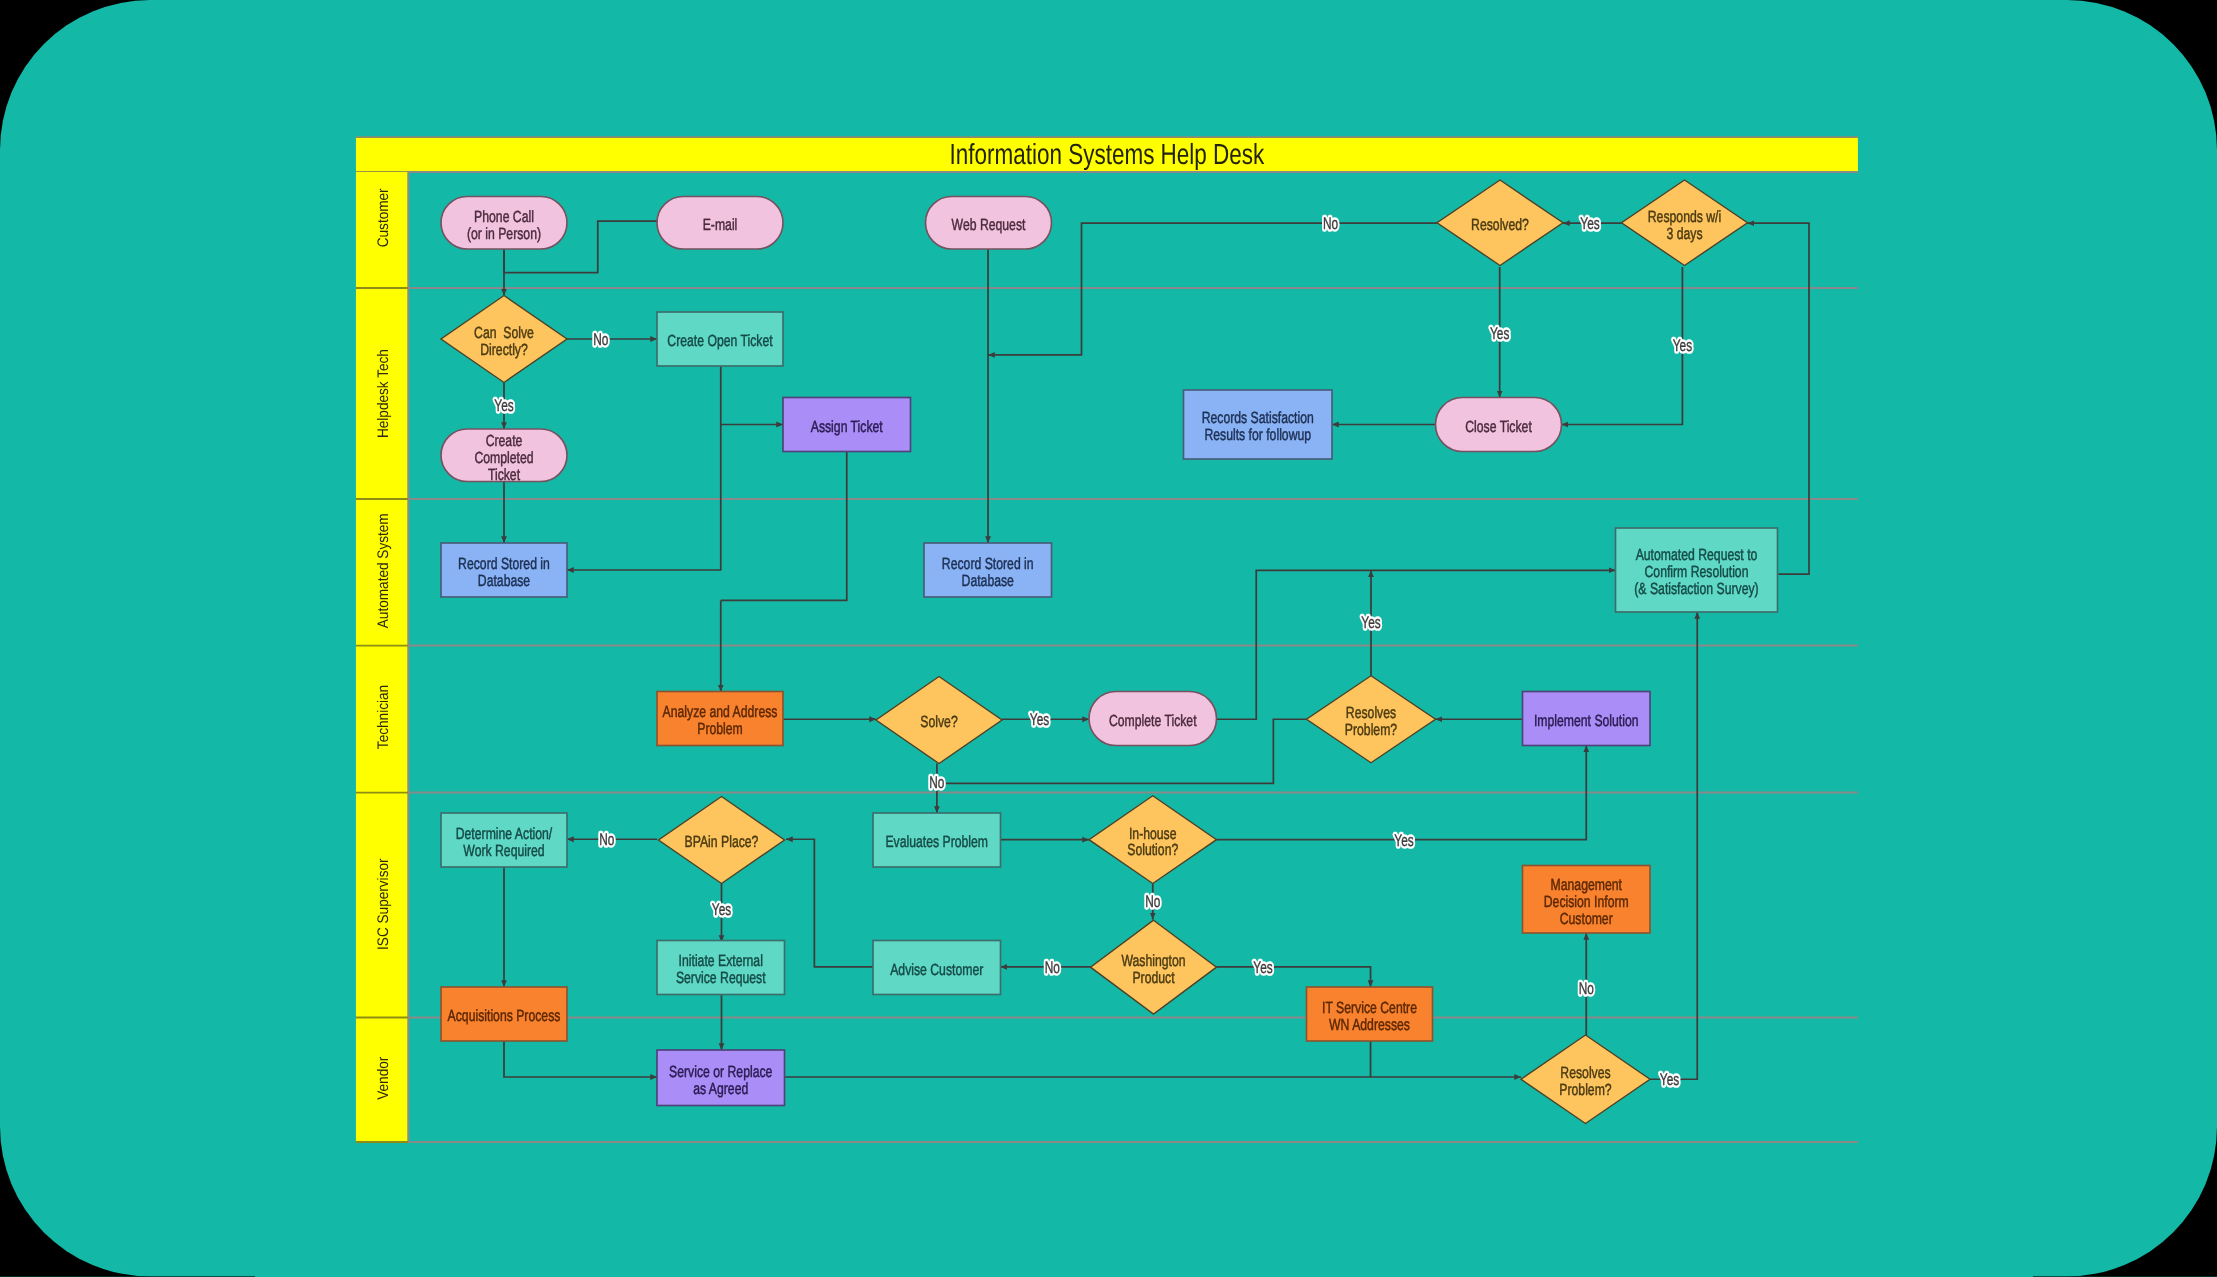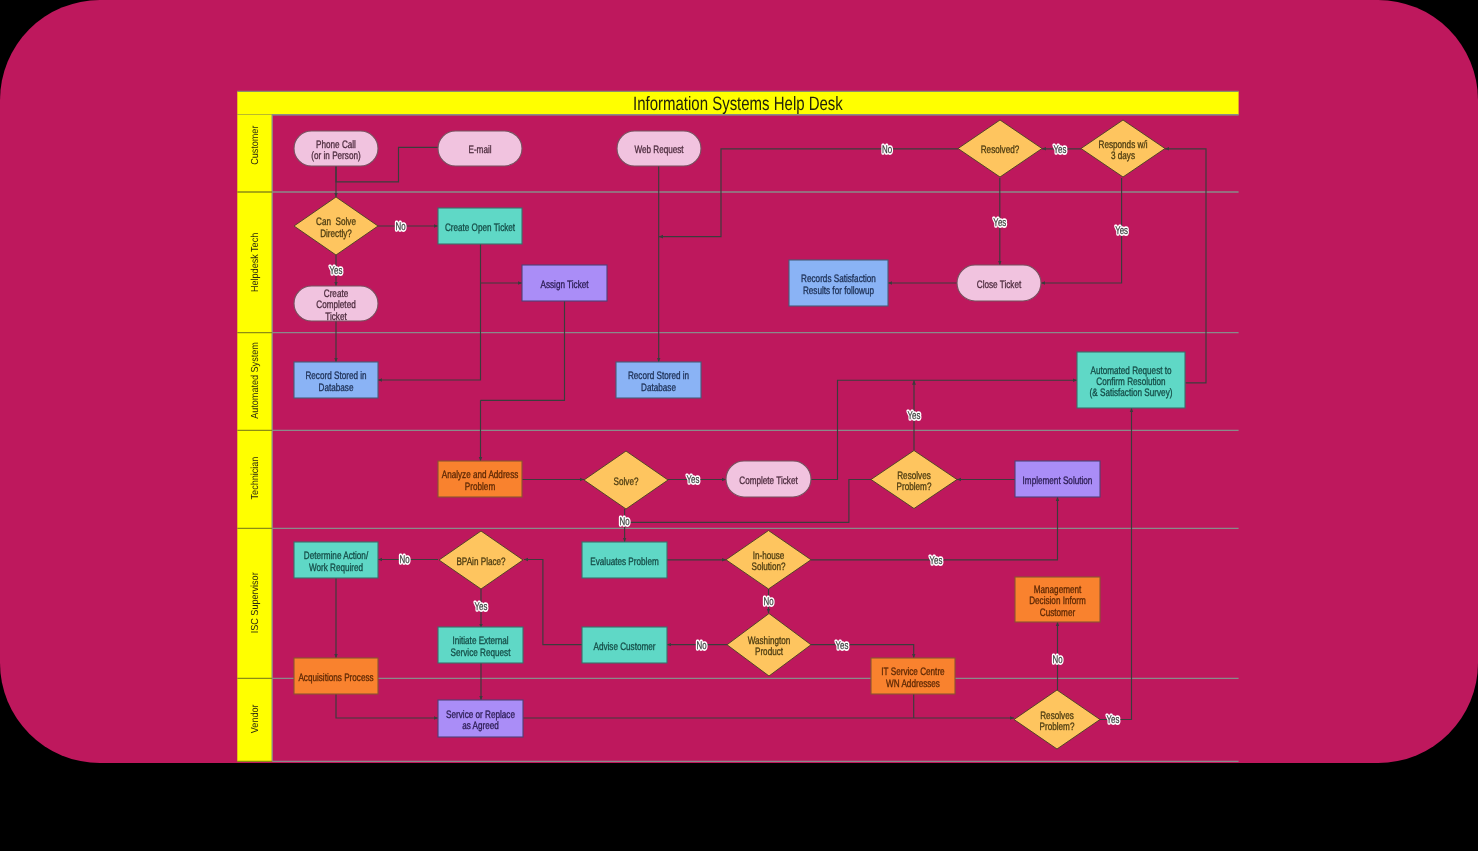--- a/index.html
+++ b/index.html
@@ -1,17 +1,17 @@
 <!DOCTYPE html>
 <html><head>
 <meta charset="utf-8">
 <title>Information Systems Help Desk</title>
 <style>
   html,body{margin:0;padding:0;background:#000000;width:1478px;height:851px;overflow:hidden;}
-  #page{position:relative;width:1478px;height:763px;background:#be185d;border-radius:100px;overflow:hidden;}
+  #page{position:relative;width:1478px;height:851px;background:#14b8a6;border-radius:100px;overflow:hidden;}
   svg#chart{display:block;position:absolute;left:0;top:0;}
   text{font-family:"Liberation Sans",sans-serif;-webkit-font-smoothing:antialiased;text-rendering:geometricPrecision;}
   .node-text{font-size:10.8px;stroke-width:0.3px;paint-order:stroke fill;}
   .lane-label{font-size:10.2px;fill:#2d2a10;}
   .title-text{font-size:19.4px;fill:#23230a;}
   .edge-label{font-size:11.2px;fill:#3c3c3c;stroke-width:0.25px;paint-order:stroke fill;}
   .edge-halo{font-size:11.2px;stroke:#ffffff;stroke-width:3.6px;stroke-linejoin:round;fill:#ffffff;}
 </style>
 </head>
 <body>

